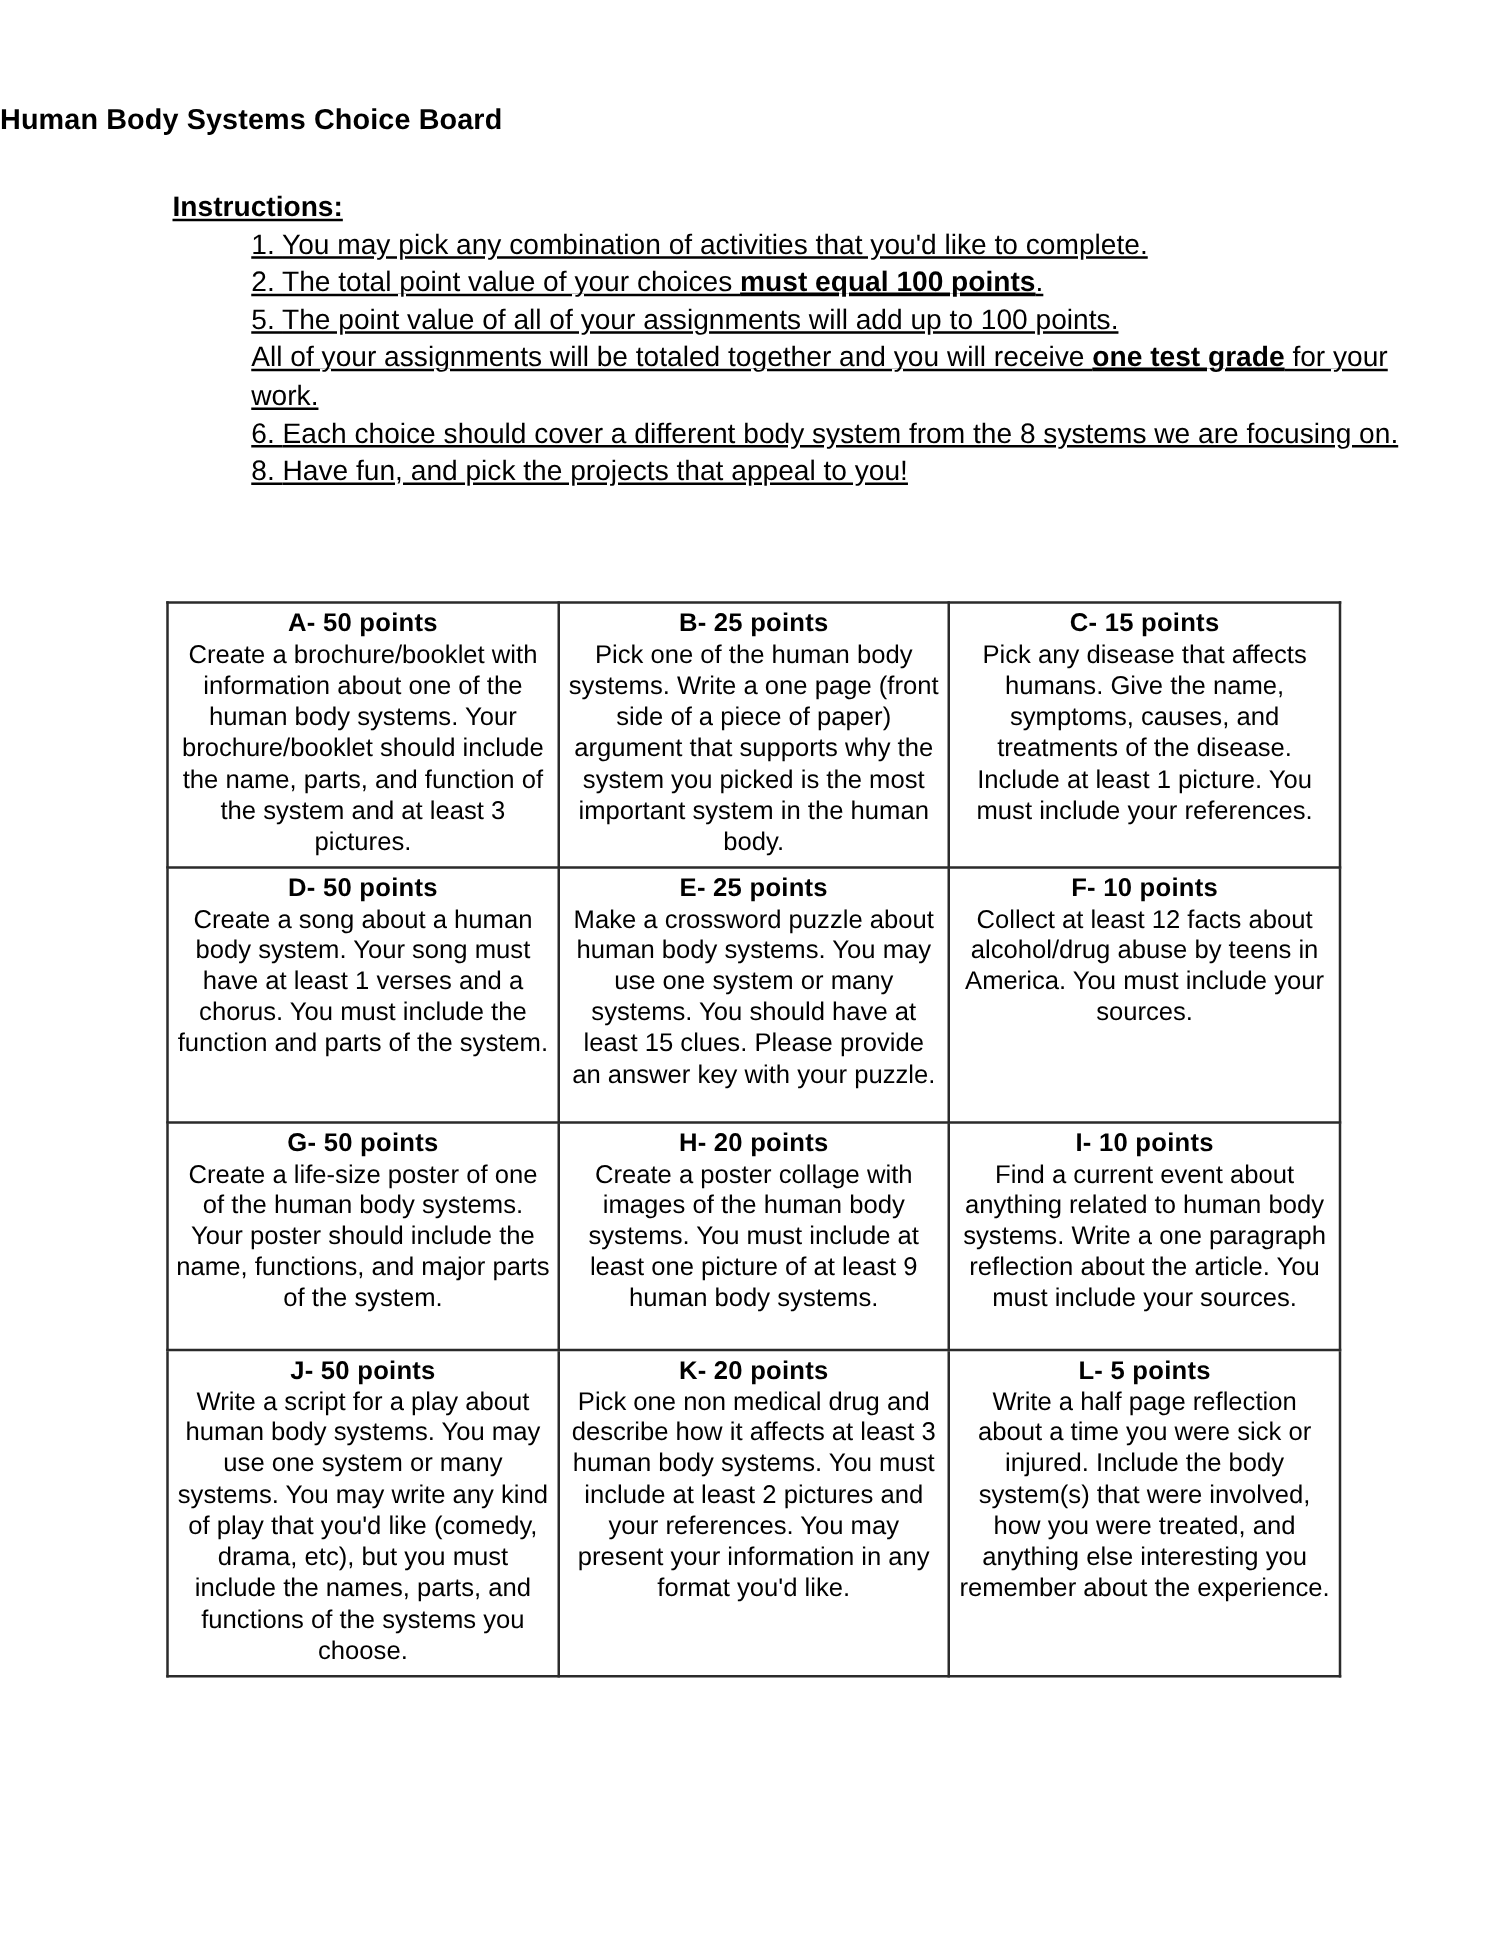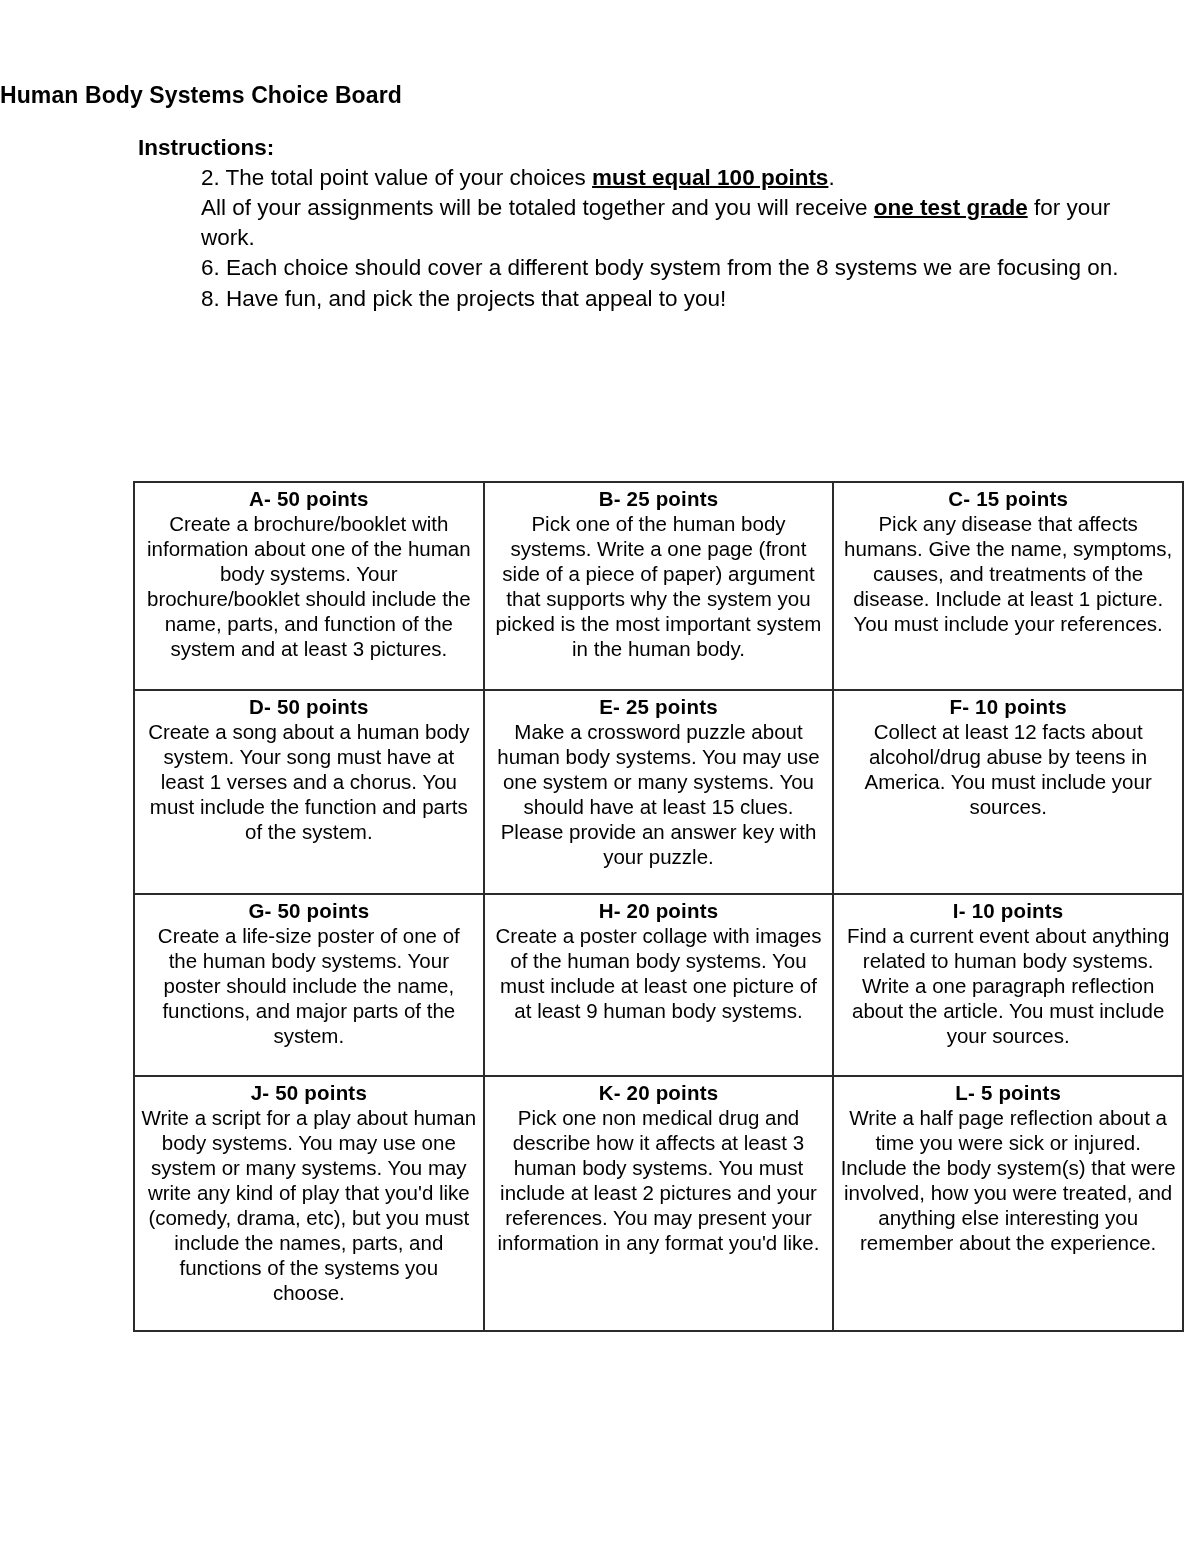--- a/index.html
+++ b/index.html
@@ -26,25 +26,26 @@
   .doc-title {
     font-size: 23px;
     font-weight: bold;
     letter-spacing: 0.1px;
     padding-top: 68px;
     line-height: 1.1;
   }
 
   
   .instructions-block {
-    margin-top: 24px;
+    margin-top: 42px;
     padding-left: 138px;
     padding-right: 75px;
     font-size: 22.5px;
     line-height: 1.32;
+    text-decoration: underline;
   }
   .instructions-heading {
     font-weight: bold;
     font-size: 22.5px;
     margin-bottom: 1px;
   }
   .instructions-list {
     padding-left: 63px;
   }
   .instruction-line {
@@ -69,21 +70,21 @@
 
   
   .board-wrap {
     position: absolute;
     left: 133px;
     top: 466px;
     width: 935px;
   }
   table.choice-board {
     border-collapse: collapse;
-    width: 1051px;
+    width: 940px;
     table-layout: fixed;
     border-radius: 29px;
   }
   table.choice-board td {
     border: 2px solid #2b2b2b;
     vertical-align: top;
     text-align: center;
     padding: 4px 6px 6px 6px;
     font-size: 20.5px;
     line-height: 1.215;
@@ -108,21 +109,23 @@
 </head>
 <body>
 
 <div class="page">
 
   <h1 class="doc-title">Human Body Systems Choice Board</h1>
 
   <div class="instructions-block">
     <div class="instructions-heading">Instructions:</div>
     <div class="instructions-list">
+        <div class="instruction-line"><span class="num">1. </span><span>You may pick any combination of activities that you'd like to complete.</span></div>
         <div class="instruction-line"><span class="num">2. </span><span>The total point value of your choices </span><span class="bold-underline">must equal 100 points</span><span>.</span></div>
+        <div class="instruction-line"><span class="num">5. </span><span>The point value of all of your assignments will add up to 100 points.</span></div>
         <div class="instruction-line"><span>All of your assignments will be totaled together and you will receive </span><span class="bold-underline">one test grade</span><span> for your work.</span></div>
         <div class="instruction-line"><span class="num">6. </span><span>Each choice should cover a different body system from the 8 systems we are focusing on.</span></div>
         <div class="instruction-line"><span class="num">8. </span><span>Have fun, and pick the projects that appeal to you!</span></div>
       </div>
   </div>
 
   <div class="board-wrap">
     <table class="choice-board">
       <tbody>
           <tr class="row-1">

